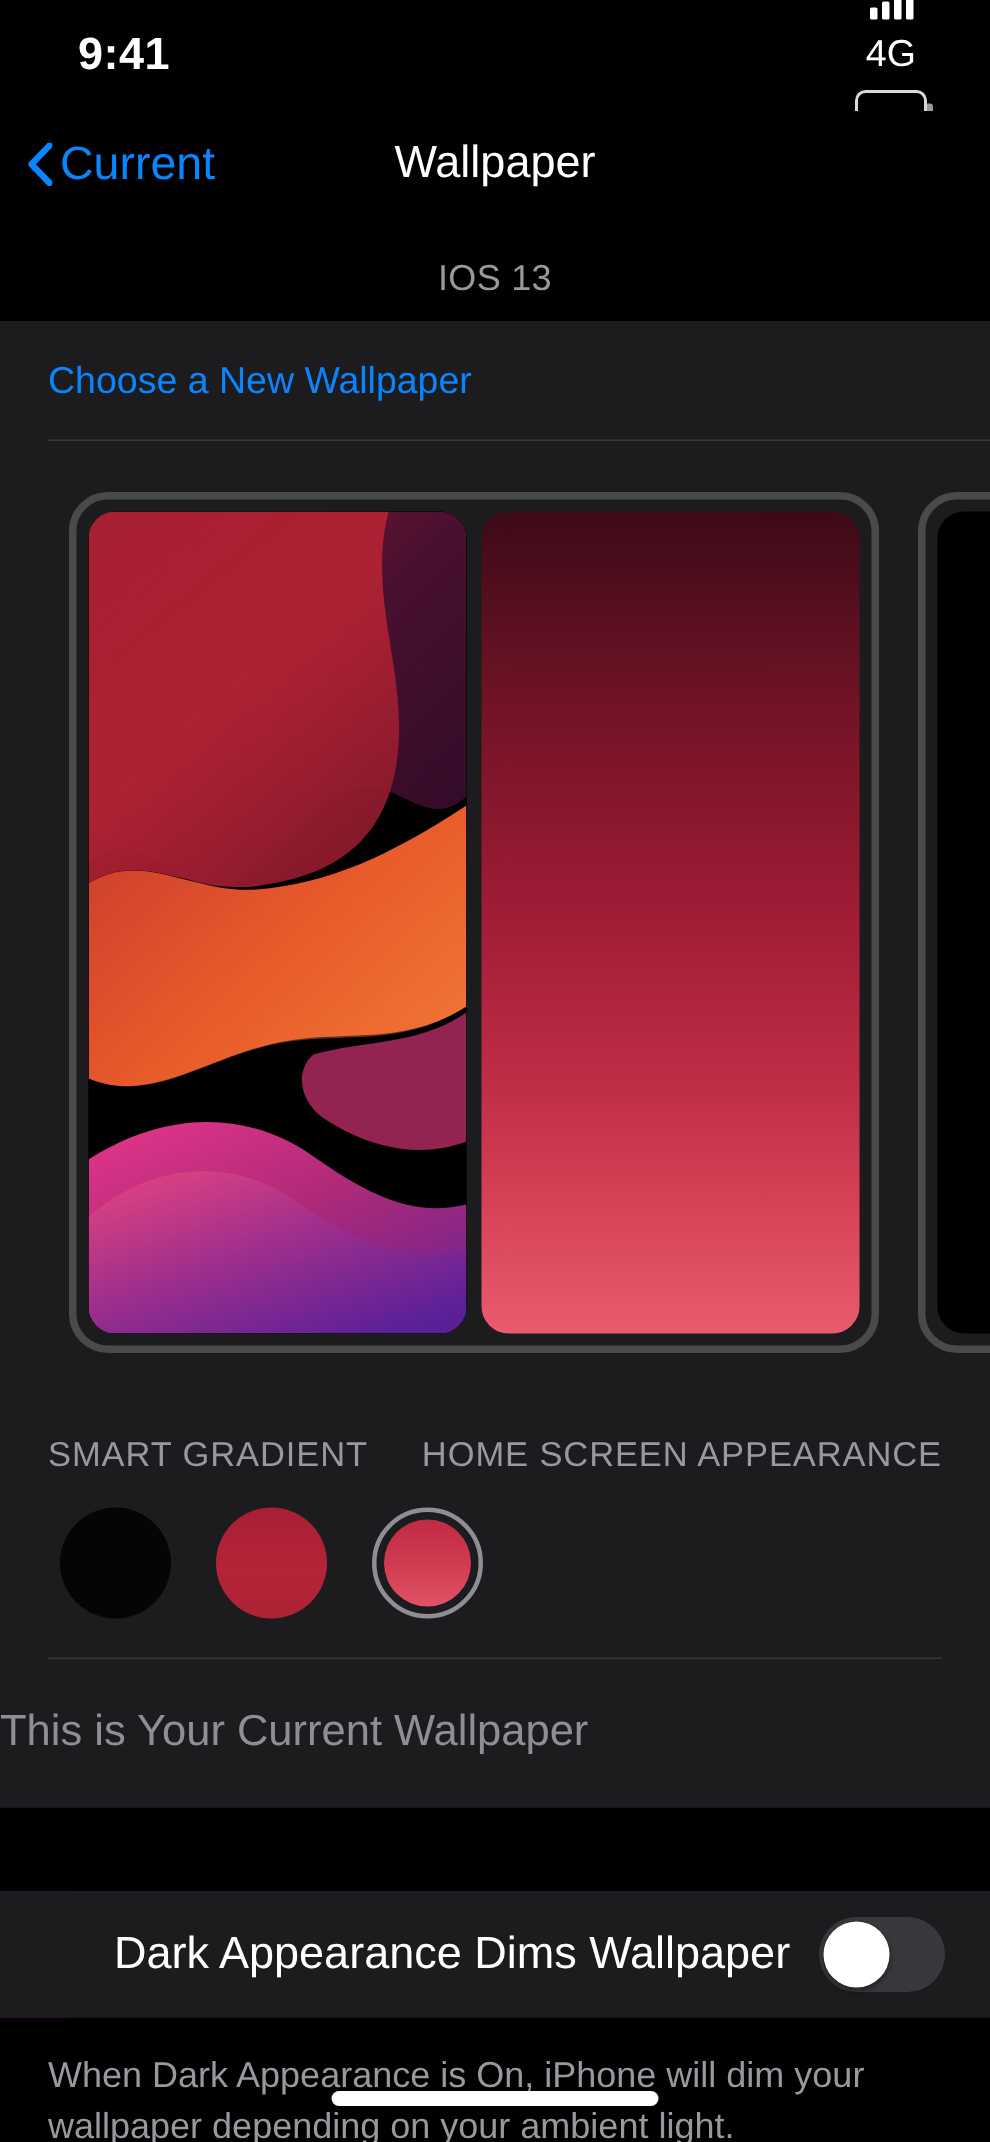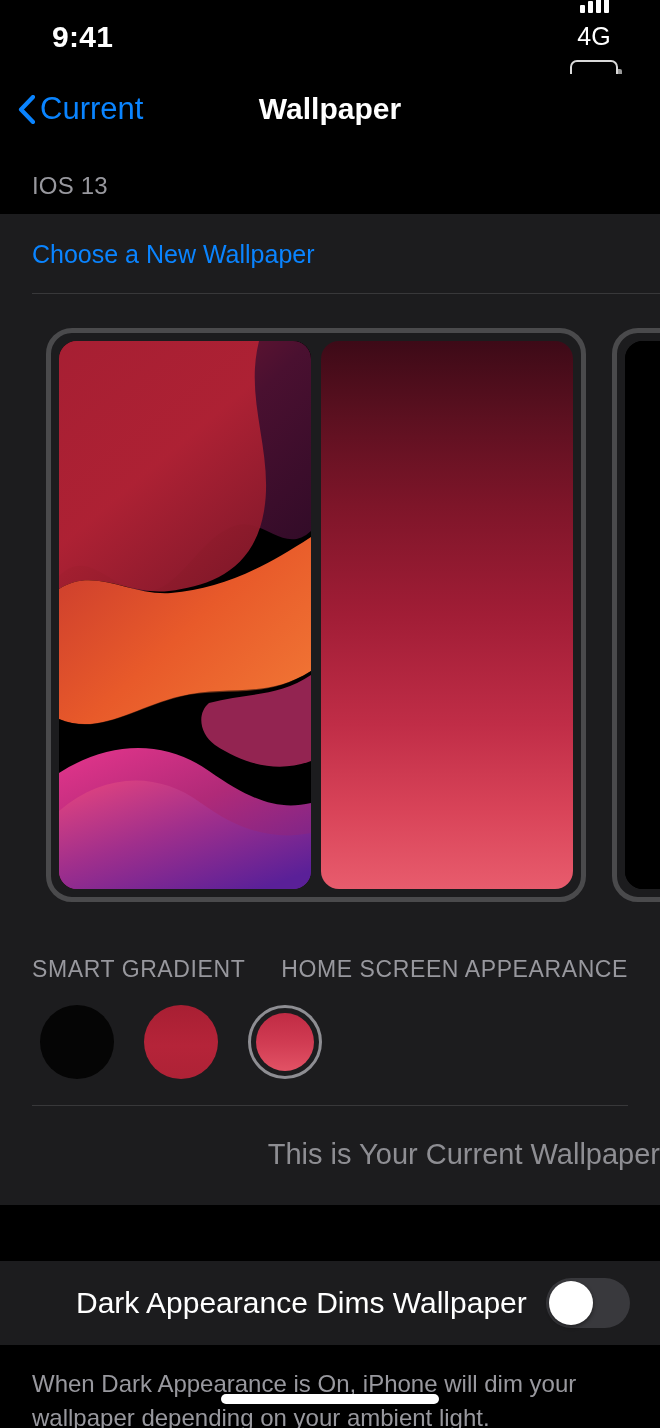--- a/index.html
+++ b/index.html
@@ -37,28 +37,28 @@
   .navbar {
     position:relative; height:70px; background:#000;
     display:flex; align-items:center;
   }
   .back { display:flex; align-items:center; gap:5px; padding-left:18px;
     color:#0A84FF; font-size:31px; cursor:pointer; }
   .chev { width:17px; height:29px; flex:none; }
   .chev svg { display:block; }
   .navtitle {
     position:absolute; left:0; right:0; text-align:center;
-    color:#fff; font-size:30px; font-weight:700; pointer-events:none;
+    color:#fff; font-size:30px; font-weight:400; pointer-events:none;
   }
 
   
   .gap { background:#000; }
   .section-header {
     background:#000; color:#98989E; font-size:24px;
-    padding:28px 32px 14px; letter-spacing:.2px;
+    padding:28px 32px 14px; letter-spacing:.2px;text-align:center;
   }
   .card { background:#1C1C1E; }
   .row-link {
     padding:26px 32px 24px; color:#0A84FF; font-size:25px;
     cursor:pointer;
   }
   .hr { height:1px; background:#38383A; margin-left:32px; }
   .hr-full { height:1px; background:#38383A; margin:0 32px; }
 
   
@@ -108,23 +108,22 @@
     border:3px solid #8E8E93; }
   .sw-black { background:#050505; }
   .sw-solid { background:linear-gradient(180deg,#A81F33 0%,#B52439 55%,#AE2236 100%); }
   .sw-grad { background:linear-gradient(180deg,#C02B44 0%,#D03B52 50%,#E25265 100%); }
   .sw-img { background:#000; position:relative; }
   .sw-img svg { position:absolute; inset:0; width:100%; height:100%; }
 
   
   .caption-wrap { background:#1C1C1E; }
   .caption {
-    text-align:right; color:#8E8E93; font-size:29px;
+    text-align:left; color:#8E8E93; font-size:29px;
     padding:32px 0 34px;
-    margin-left:12px;
   }
 
   
   .toggle-row {
     background:#1C1C1E; display:flex; align-items:center;
     justify-content:space-between; padding:0 30px 0 32px; height:84px;margin-left:44px;
   }
   .toggle-label { color:#fff; font-size:30px; }
   .switch { width:84px; height:50px; border-radius:25px; background:#39393D;
     position:relative; flex:none; cursor:pointer; }

